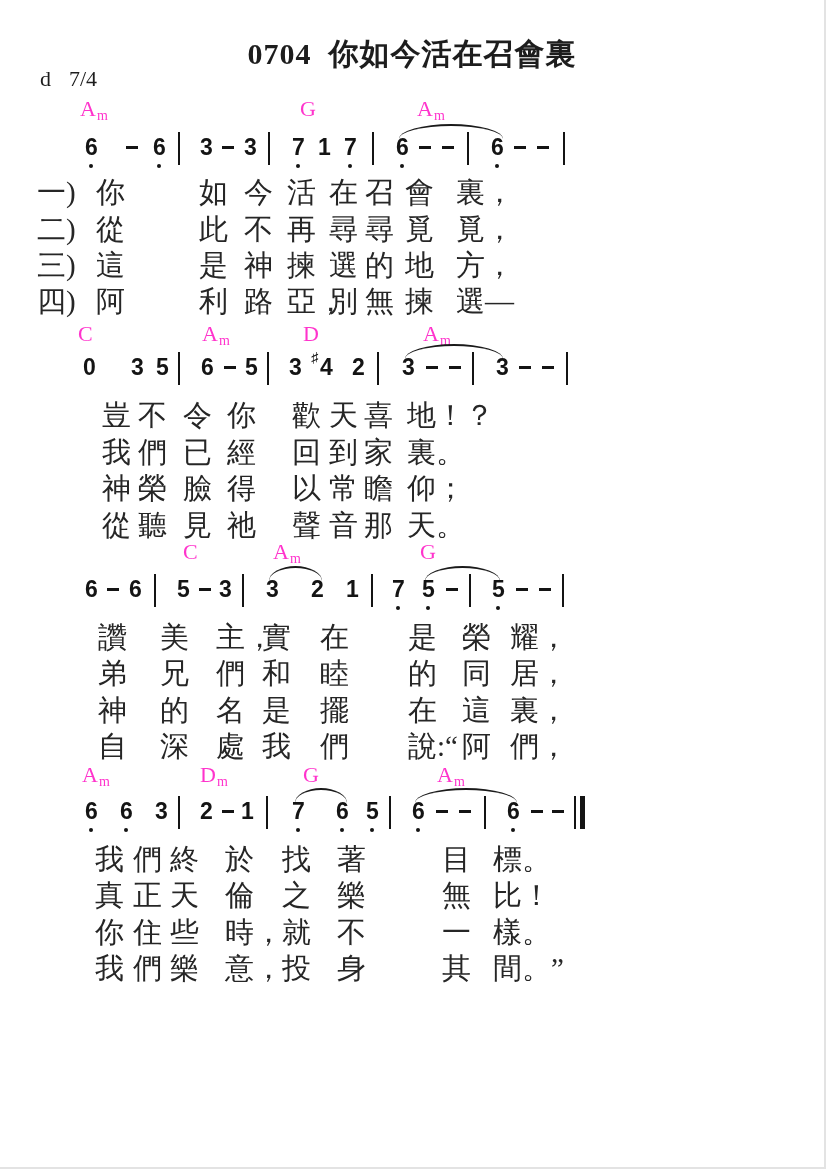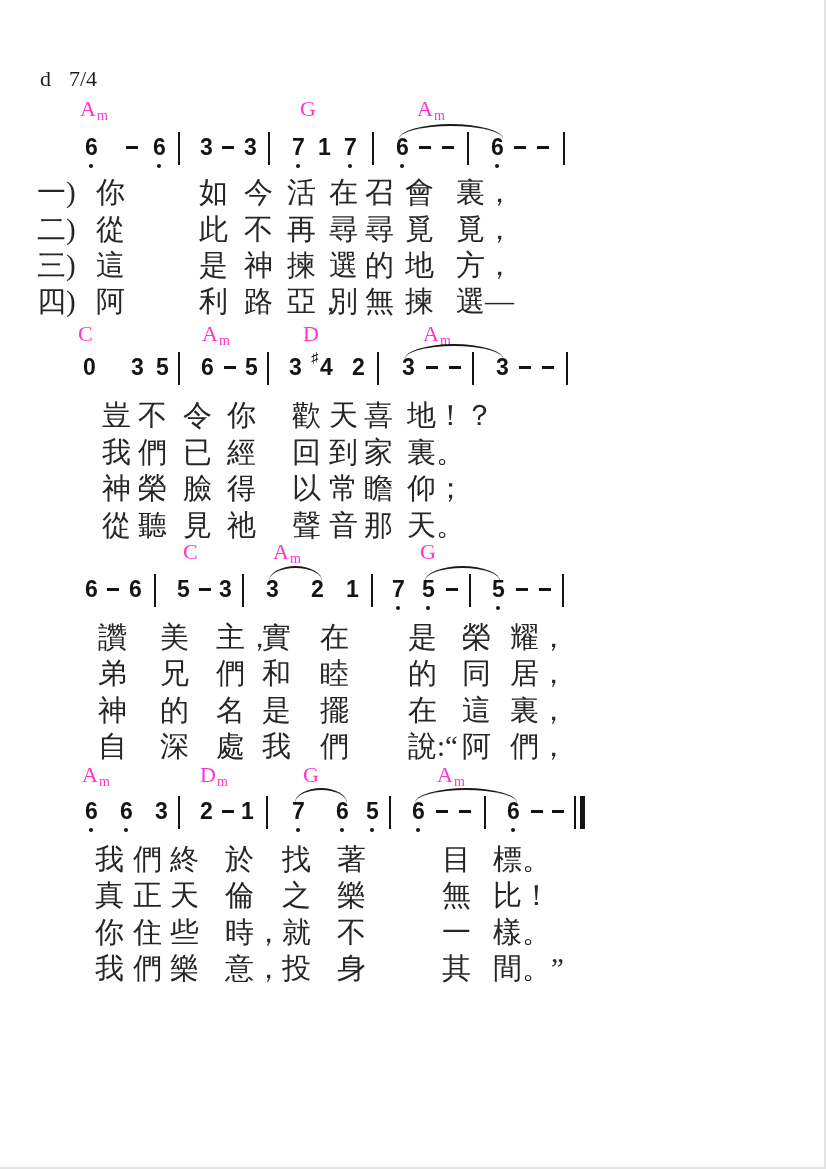--- a/index.html
+++ b/index.html
@@ -46,20 +46,21 @@
   }
   .syl{
     position:absolute;font-size:29px;line-height:1.15;
     white-space:nowrap;color:#262626;
   }
 </style>
 </head>
 <body>
 
 <div class="sheet">
+  <div class="title">0704  你如今活在召會裏</div>
   <div class="keytime">
     <span>d</span><span class="time">7/4</span>
   </div>
   <div id="systems">
       <div class="chord" style="left: 80px; top: 98px; color: rgb(255, 51, 204);">A<span class="sub">m</span></div>
       <div class="chord" style="left: 300px; top: 98px; color: rgb(255, 51, 204);">G</div>
       <div class="chord" style="left: 417px; top: 98px; color: rgb(255, 51, 204);">A<span class="sub">m</span></div>
       <div class="note" style="left: 85px; top: 136px;">6</div>
       <div class="dot" style="left: 89px; top: 164px;"></div>
       <div class="dash" style="left: 126px; top: 146px;"></div>

